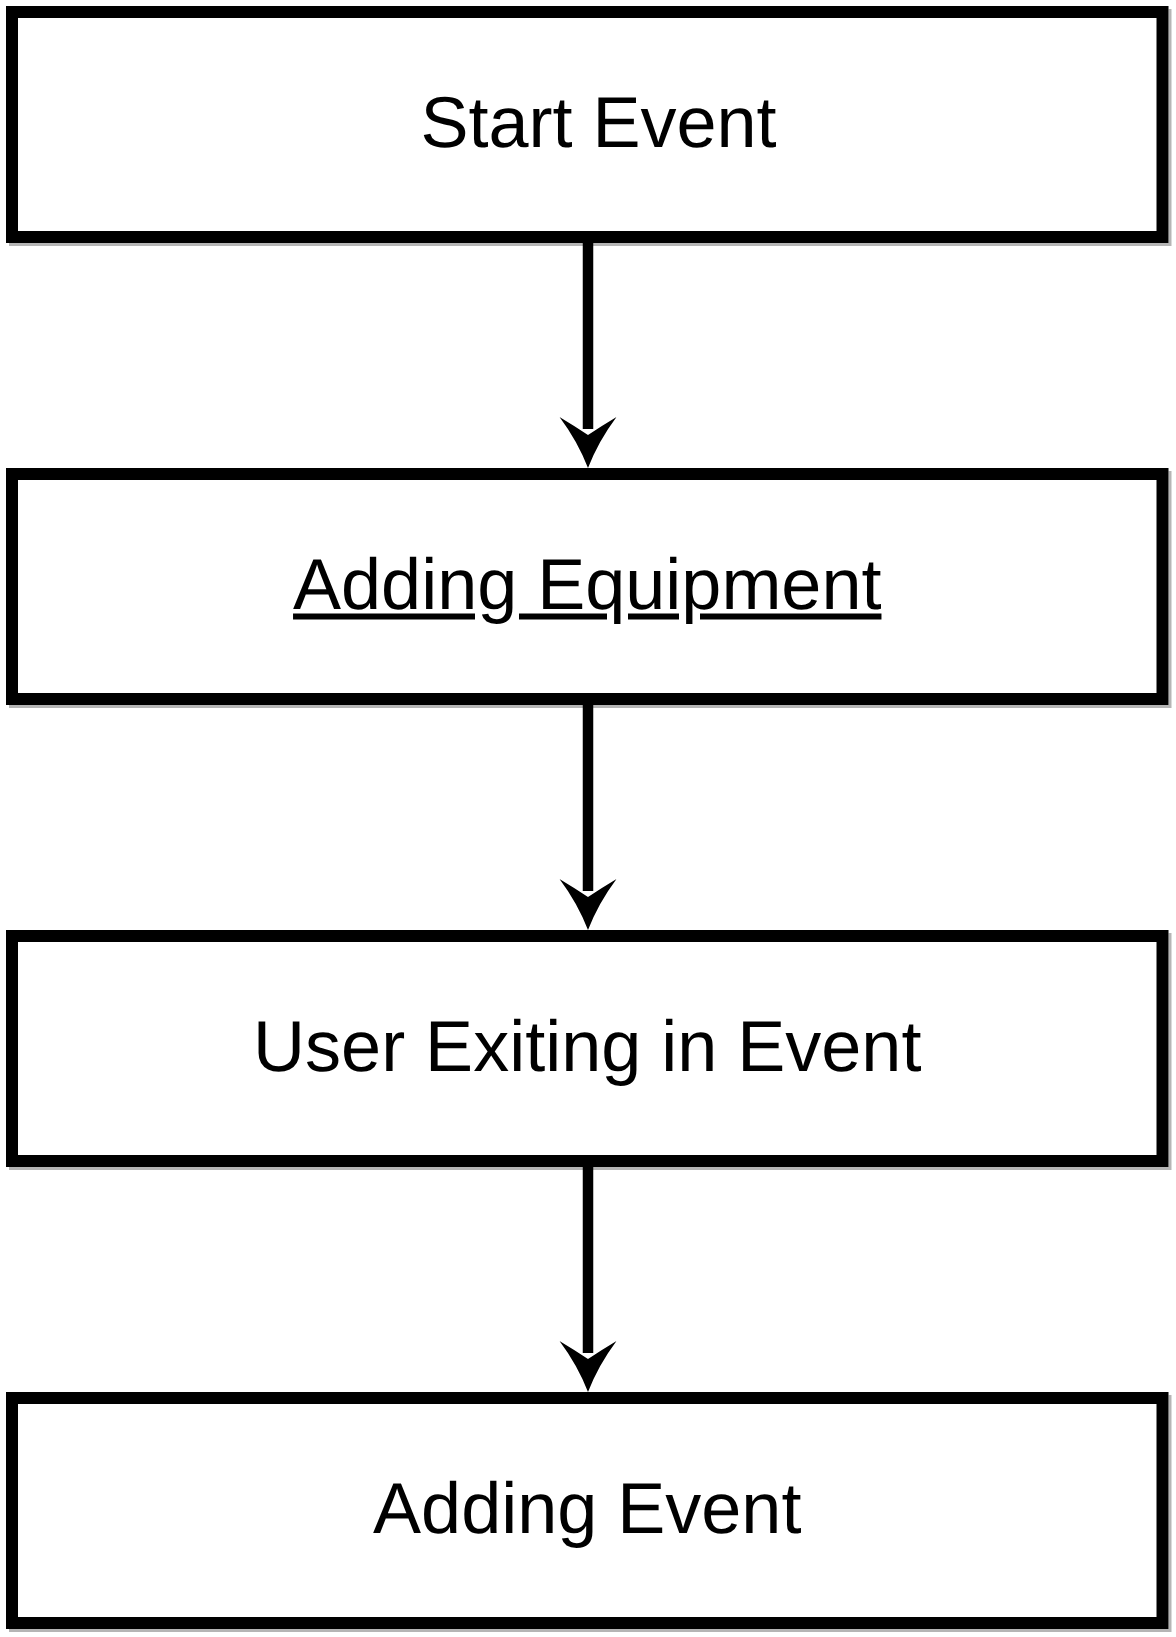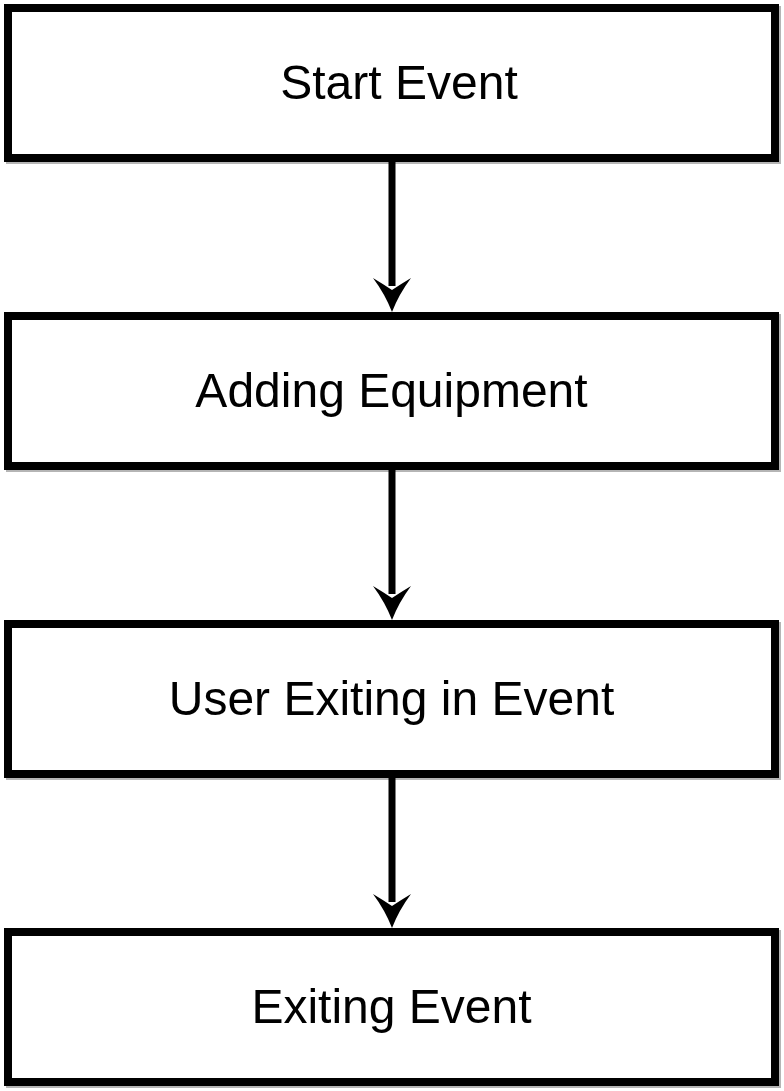--- a/index.html
+++ b/index.html
@@ -41,21 +41,21 @@
     text-align: center;
   }
   .connector {
     position: absolute;
     left: 373px;
     width: 38px;
     height: 150px;
     display: block;
   }
   .node.n1 { top: 4px; padding-left: 15px; }
-  .node.n2 { top: 312px; }
+  .node.n2 { top: 312px; text-decoration: underline; }
   .node.n3 { top: 620px; }
   .node.n4 { top: 928px; }
   .connector.c1 { top: 162px; }
   .connector.c2 { top: 470px; }
   .connector.c3 { top: 778px; }
 </style>
 </head>
 <body>
 
 <div class="flowchart">
@@ -81,16 +81,16 @@
   <div class="node n3">
     <span class="node-label">User Exiting in Event</span>
   </div>
 
   <svg class="connector c3" viewBox="0 0 38 150" xmlns="http://www.w3.org/2000/svg">
     <rect x="15.5" y="0" width="7" height="124" fill="#000000"></rect>
     <path d="M19,150 Q12,132 0,116 Q10,122 19,128 Q28,122 38,116 Q26,132 19,150 Z" fill="#000000"></path>
   </svg>
 
   <div class="node n4">
-    <span class="node-label">Exiting Event</span>
+    <span class="node-label">Adding Event</span>
   </div>
 
 </div>
 
 </body></html>

